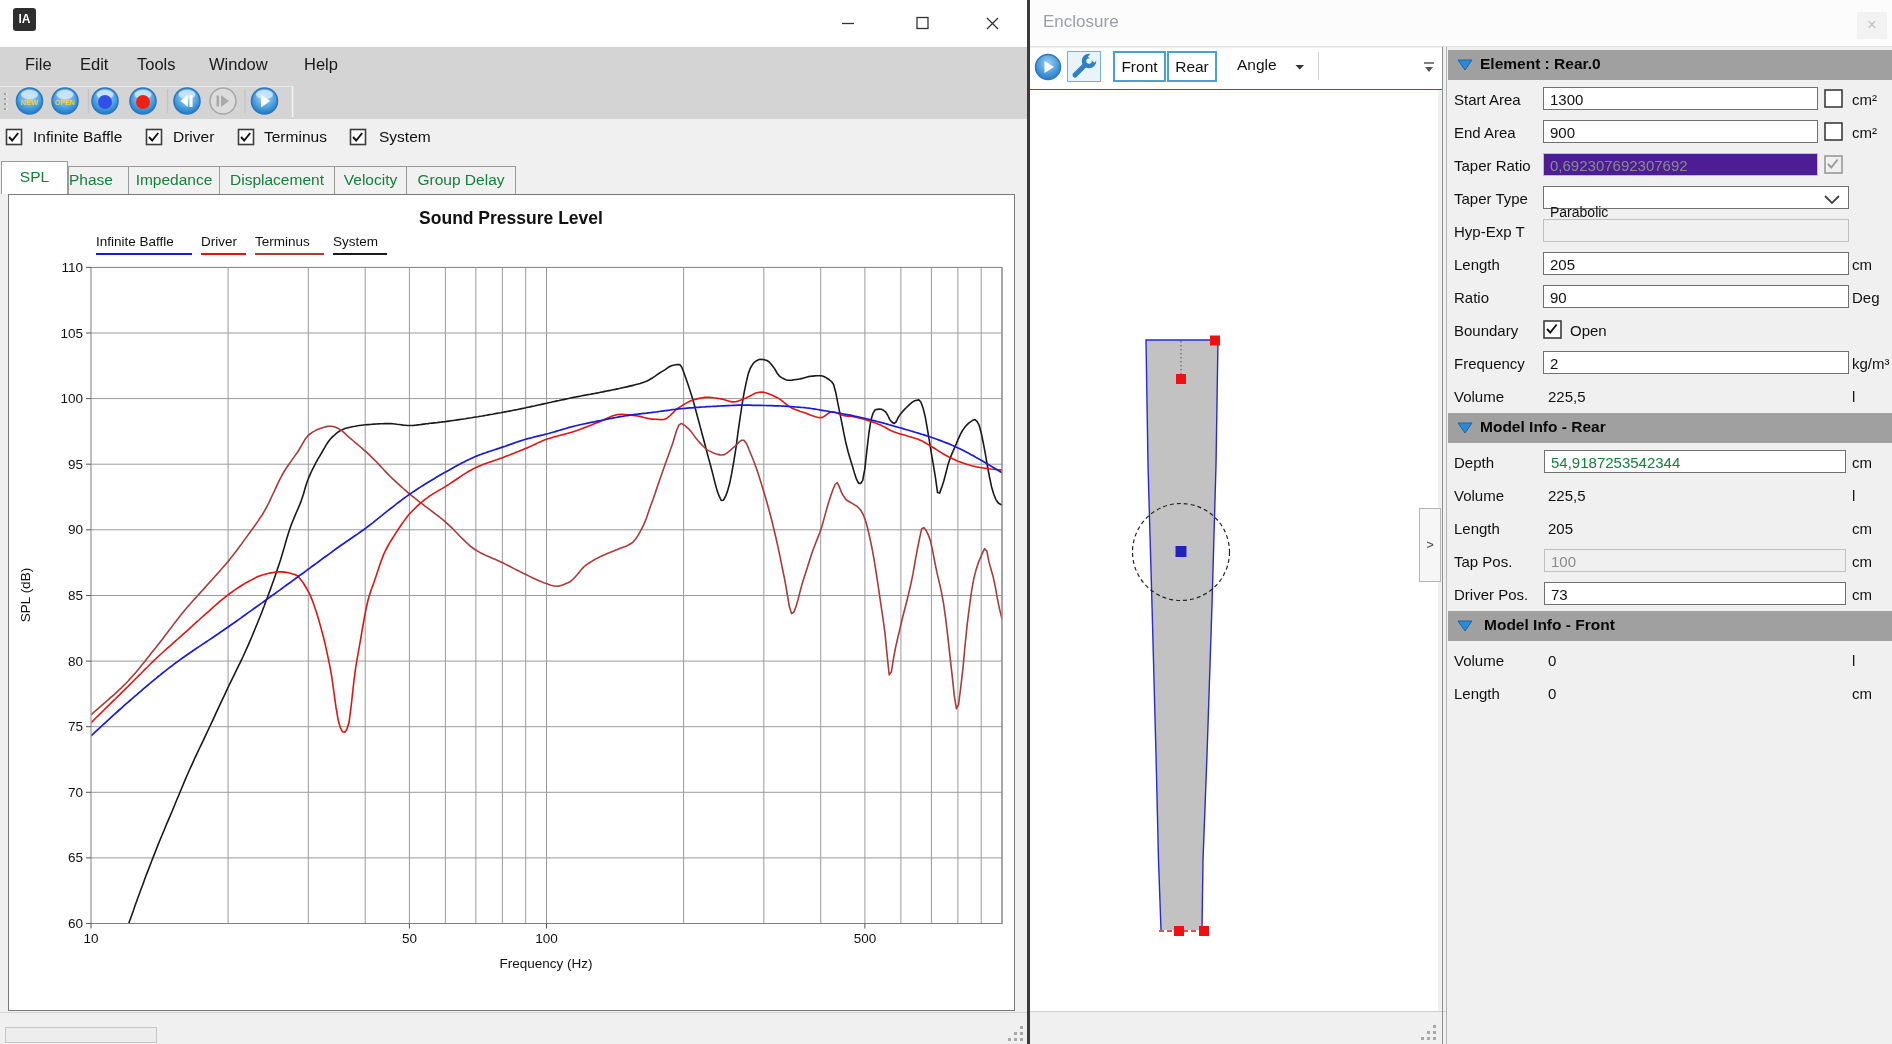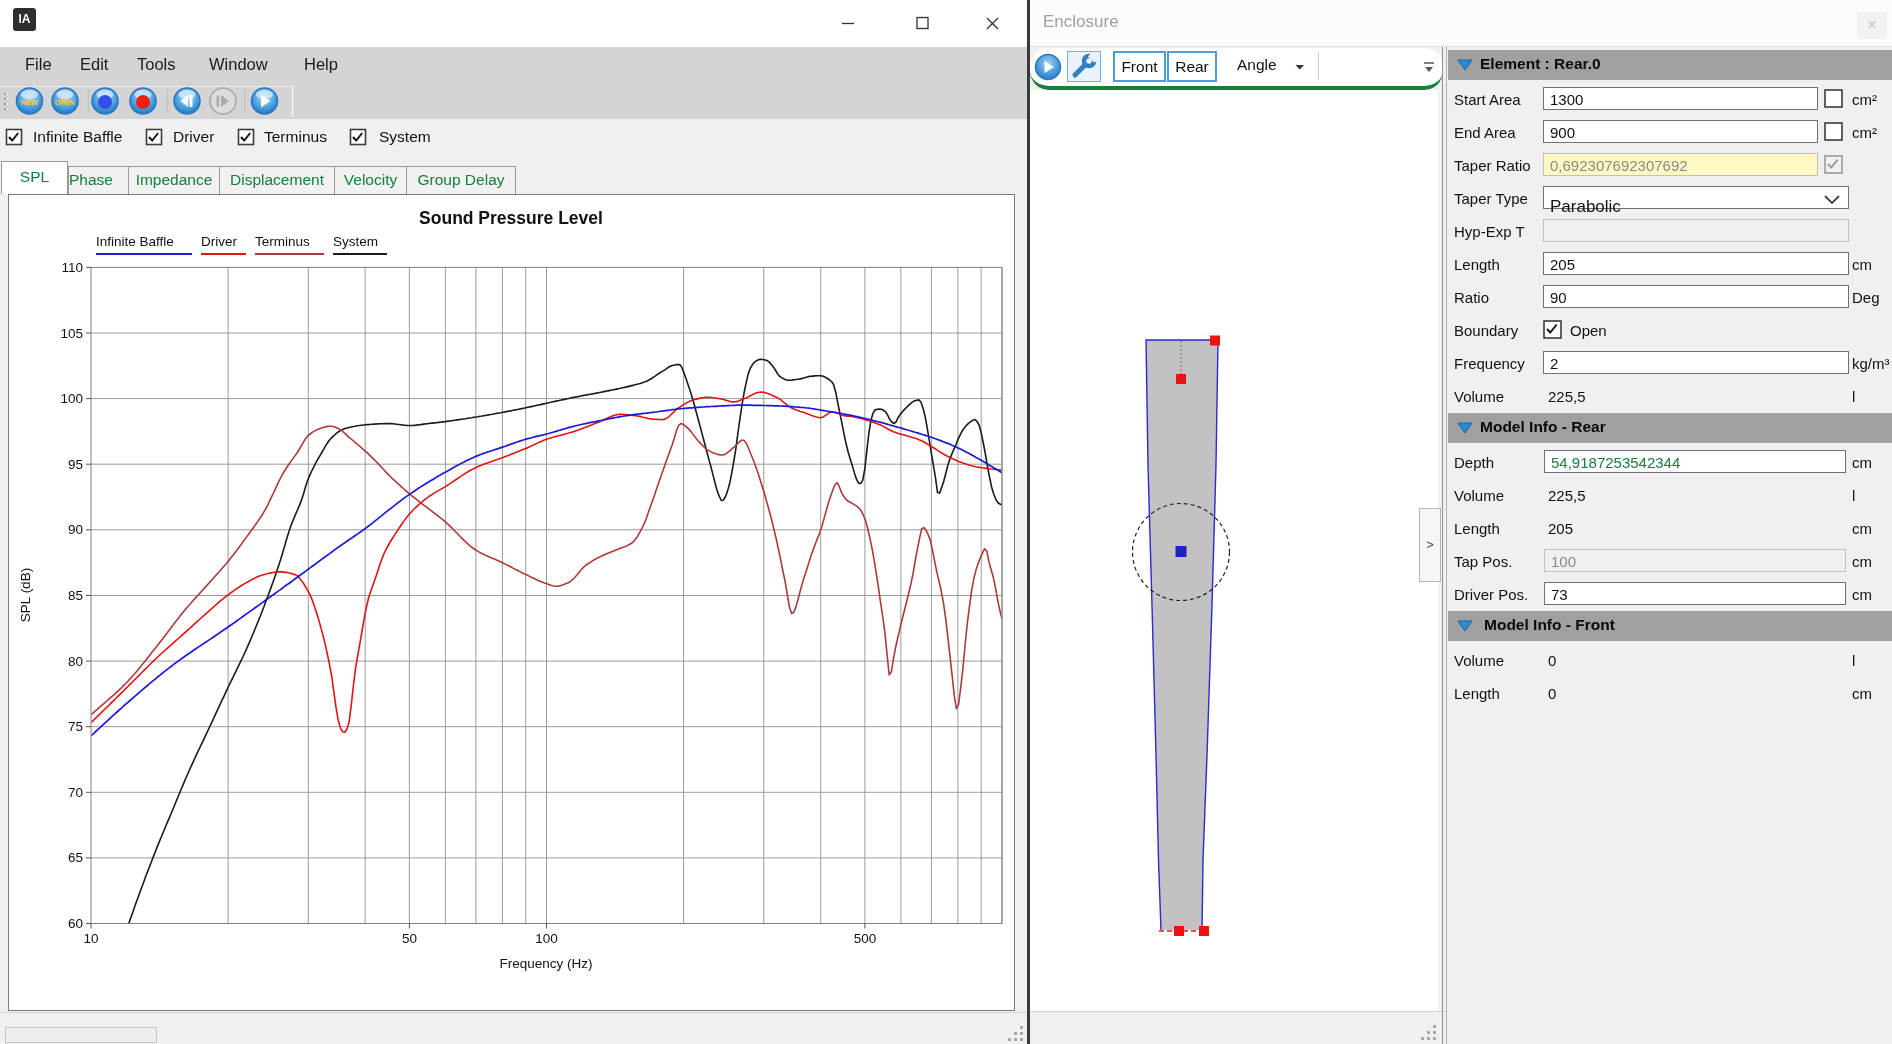--- a/index.html
+++ b/index.html
@@ -138,21 +138,21 @@
   </svg>
 </div>
 <div class="abs" style="left:1027px;top:0;width:3px;height:1044px;background:#3a3a3a;"></div>
 
 <div class="abs" style="left:1030px;top:0;width:862px;height:1044px;background:#f0f0f0;">
   <div class="abs" style="left:0;top:0;width:862px;height:47px;background:#fcfcfc;border-bottom:1px solid #e0e0e0;">
     <span class="abs" style="left:13px;top:12px;font-size:17px;color:#9aa0a6;">Enclosure</span>
     <div class="abs" style="left:827px;top:12px;width:30px;height:27px;background:#f2f2f2;color:#c0c0c0;font-size:16px;text-align:center;line-height:26px;">×</div>
   </div>
 
-  <div class="abs" style="left:0;top:48px;width:413px;height:42px;background:#fff;border-bottom:4px solid #15803d;border-radius:19px;">
+  <div class="abs" style="left:0;top:48px;width:413px;height:42px;background:#fff;border-bottom:1px solid #15803d;">
     <svg class="abs" style="left:4px;top:4px" width="34" height="34">
       <defs>
           <radialGradient id="pg" cx="0.5" cy="0.35" r="0.8">
             <stop offset="0" stop-color="#9fd0f5"></stop>
             <stop offset="0.6" stop-color="#3f92d6"></stop>
             <stop offset="1" stop-color="#1c6ab4"></stop>
           </radialGradient>
         </defs>
       <circle cx="14" cy="15" r="12.5" fill="url(#pg)" stroke="#2b78c0" stroke-width="1.5"></circle>
       <path d="M10.5 9 L20 15 L10.5 21 Z" fill="#fff"></path>
@@ -219,30 +219,30 @@
 <div style="position:absolute;left:1852px;top:91px;font-size:15px;color:#111;white-space:nowrap;">cm²</div>
 <div style="position:absolute;left:1454px;top:124px;font-size:15px;color:#111;">End Area</div>
 <div style="position:absolute;left:1543px;top:120px;width:275px;height:23px;background:#fff;border:1px solid #707070;">
     <div style="position:absolute;left:6px;top:3px;font-size:15px;color:#111;white-space:nowrap;">900</div>
   </div>
 <svg width="20" height="20" style="position:absolute;left:1824px;top:122px;">
     <rect x="1" y="1" width="17" height="17" fill="#fff" stroke="#3c3c3c" stroke-width="1.6"></rect>
   </svg>
 <div style="position:absolute;left:1852px;top:124px;font-size:15px;color:#111;white-space:nowrap;">cm²</div>
 <div style="position:absolute;left:1454px;top:157px;font-size:15px;color:#111;">Taper Ratio</div>
-<div style="position:absolute;left:1543px;top:153px;width:275px;height:23px;background:#fef9c3;border:1px solid #c0c0c0;">
+<div style="position:absolute;left:1543px;top:153px;width:275px;height:23px;background:#4c1d95;border:1px solid #c0c0c0;">
     <div style="position:absolute;left:6px;top:3px;font-size:15px;color:#8a8a8a;white-space:nowrap;">0,692307692307692</div>
   </div>
 <svg width="20" height="20" style="position:absolute;left:1824px;top:155px;">
     <rect x="1" y="1" width="17" height="17" fill="#f0f0f0" stroke="#9a9a9a" stroke-width="1.6"></rect>
     <path d="M4 9 l3.2 3.5 l6.5 -8" stroke="#9a9a9a" stroke-width="1.9" fill="none"></path>
   </svg>
 <div style="position:absolute;left:1454px;top:190px;font-size:15px;color:#111;">Taper Type</div>
 <div style="position:absolute;left:1543px;top:186px;width:306px;height:23px;background:#fff;border:1px solid #707070;">
-    <div style="position:absolute;left:6px;top:10px;font-size:17px;color:#111;white-space:nowrap;">Parabolic</div>
+    <div style="position:absolute;left:6px;top:17px;font-size:14px;color:#111;white-space:nowrap;">Parabolic</div>
     <svg width="16" height="10" style="position:absolute;right:8px;top:8px">
       <path d="M1 1 L8 8 L15 1" stroke="#444" stroke-width="1.8" fill="none"></path>
     </svg>
   </div>
 <div style="position:absolute;left:1454px;top:223px;font-size:15px;color:#111;">Hyp-Exp T</div>
 <div style="position:absolute;left:1543px;top:219px;width:306px;height:23px;background:#f0f0f0;border:1px solid #c0c0c0;">
     <div style="position:absolute;left:6px;top:3px;font-size:15px;color:#8a8a8a;white-space:nowrap;"></div>
   </div>
 <div style="position:absolute;left:1454px;top:256px;font-size:15px;color:#111;">Length</div>
 <div style="position:absolute;left:1543px;top:252px;width:306px;height:23px;background:#fff;border:1px solid #707070;">

